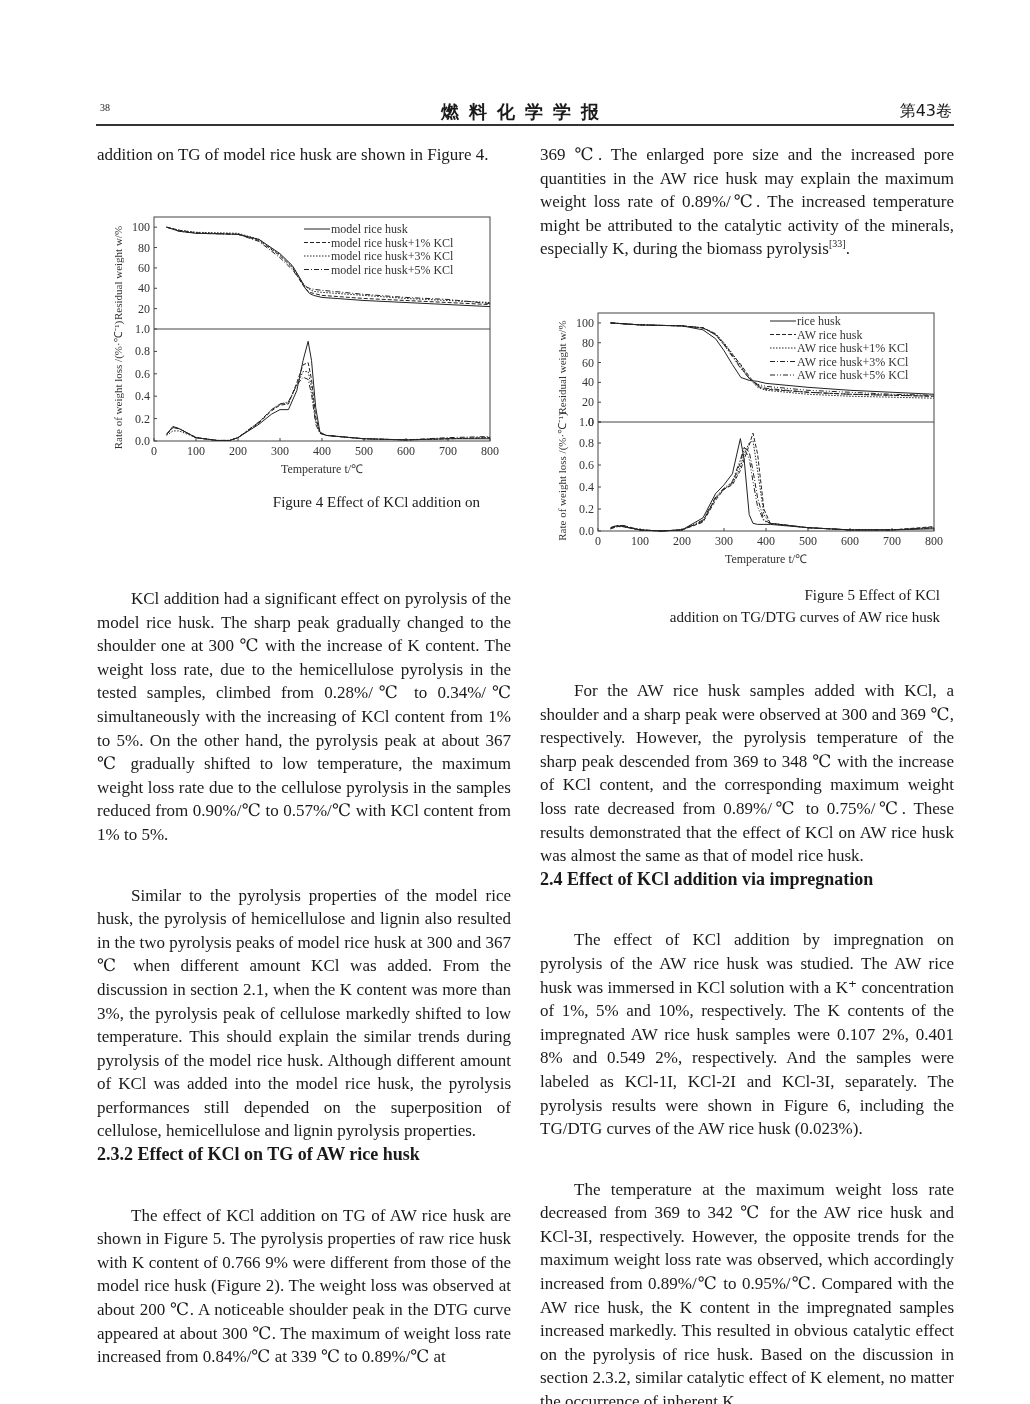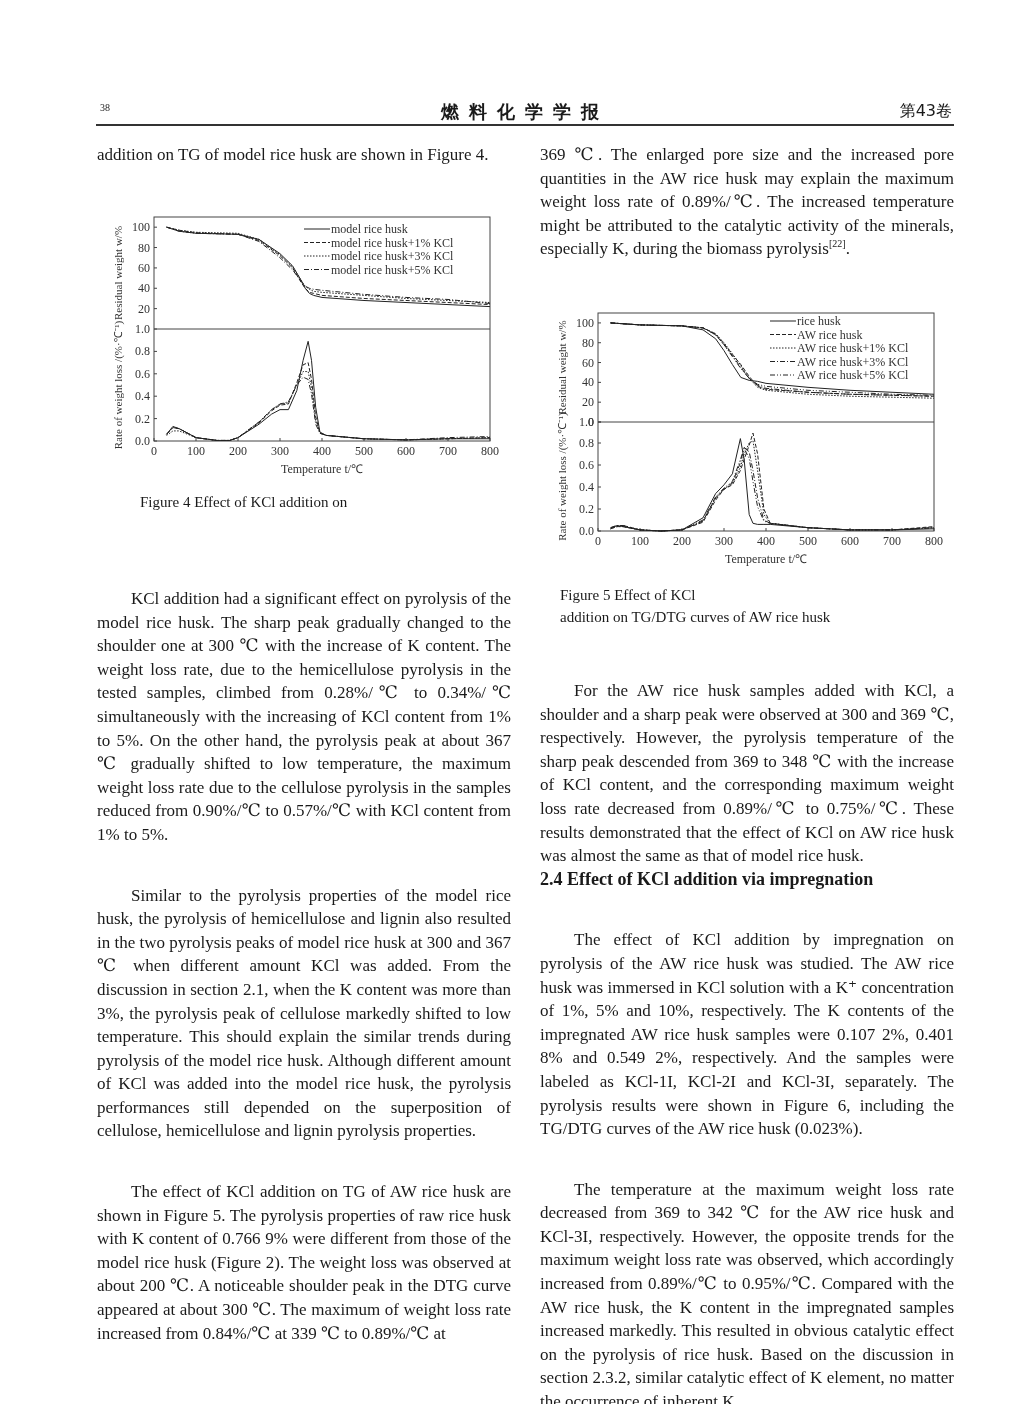--- a/index.html
+++ b/index.html
@@ -10,21 +10,21 @@
   .header .jn { position: absolute; left: 0; right: 0; top: 0; text-align: center; font-size: 18px; font-weight: bold; letter-spacing: 10px; font-family: "DejaVu Sans", sans-serif; }
   .header .vol { position: absolute; right: 2px; top: 1px; font-size: 16px; font-family: "DejaVu Sans", sans-serif; }
   .col { position: absolute; width: 414px; font-size: 17px; line-height: 23.6px; text-align: justify; }
   .col p { margin: 0; }
   .col p.ind { text-indent: 34px; margin-top: 37px; }
   .col h3 { margin: 0; font-size: 18px; font-weight: bold; line-height: 23.6px; }
   .left { left: 97px; }
   .right { left: 540px; }
   .fig { position: absolute; }
   .fig svg text { font-family: "Liberation Serif", serif; fill: #333; }
-  .caption { position: absolute; text-align: left; font-size: 15px; line-height: 22px; }
+  .caption { position: absolute; text-align: right; font-size: 15px; line-height: 22px; }
   sup { font-size: 10px; line-height: 0; }
 </style>
 </head>
 <body>
 
 <div class="header">
   <span class="pg">38</span>
   <span class="jn">燃料化学学报</span>
   <span class="vol">第43卷</span>
 </div>
@@ -98,25 +98,26 @@
       <text x="0" y="0" font-size="11" text-anchor="middle" transform="translate(14,180) rotate(-90)">Rate of weight loss /(%·℃⁻¹)</text>
     </svg>
 </div>
 <div class="caption" style="left:140px; top:491px; width:340px;">
   <div>Figure 4   Effect of KCl addition on</div>
 </div>
 
 <div class="col left" style="top:550px;">
   <p class="ind">KCl addition had a significant effect on pyrolysis of the model rice husk. The sharp peak gradually changed to the shoulder one at 300 ℃ with the increase of K content. The weight loss rate, due to the hemicellulose pyrolysis in the tested samples, climbed from 0.28%/℃ to 0.34%/℃ simultaneously with the increasing of KCl content from 1% to 5%. On the other hand, the pyrolysis peak at about 367 ℃ gradually shifted to low temperature, the maximum weight loss rate due to the cellulose pyrolysis in the samples reduced from 0.90%/℃ to 0.57%/℃ with KCl content from 1% to 5%.</p>
   <p class="ind">Similar to the pyrolysis properties of the model rice husk, the pyrolysis of hemicellulose and lignin also resulted in the two pyrolysis peaks of model rice husk at 300 and 367 ℃ when different amount KCl was added. From the discussion in section 2.1, when the K content was more than 3%, the pyrolysis peak of cellulose markedly shifted to low temperature. This should explain the similar trends during pyrolysis of the model rice husk. Although different amount of KCl was added into the model rice husk, the pyrolysis performances still depended on the superposition of cellulose, hemicellulose and lignin pyrolysis properties.</p>
+  <h3>2.3.2  Effect of KCl on TG of AW rice husk</h3>
   <p class="ind">The effect of KCl addition on TG of AW rice husk are shown in Figure 5. The pyrolysis properties of raw rice husk with K content of 0.766 9% were different from those of the model rice husk (Figure 2). The weight loss was observed at about 200 ℃. A noticeable shoulder peak in the DTG curve appeared at about 300 ℃. The maximum of weight loss rate increased from 0.84%/℃ at 339 ℃ to 0.89%/℃ at</p>
 </div>
 
 <div class="col right" style="top:143px;">
-  <p><span>369 ℃. The enlarged pore size and the increased pore quantities in the AW rice husk may explain the maximum weight loss rate of 0.89%/℃. The increased temperature might be attributed to the catalytic activity of the minerals, especially K, during the biomass pyrolysis</span><sup>[22]</sup>.</p>
+  <p><span>369 ℃. The enlarged pore size and the increased pore quantities in the AW rice husk may explain the maximum weight loss rate of 0.89%/℃. The increased temperature might be attributed to the catalytic activity of the minerals, especially K, during the biomass pyrolysis</span><sup>[33]</sup>.</p>
 </div>
 
 <div class="fig" style="left:552px; top:305px;">
   <svg id="fig5" width="400" height="270">
       <rect x="46" y="8" width="336" height="218" fill="none" stroke="#444" stroke-width="1"></rect>
       <line x1="46" x2="382" y1="117" y2="117" stroke="#444" stroke-width="1"></line>
       <line x1="46" x2="49" y1="117" y2="117" stroke="#444"></line>
       <text x="42" y="121" font-size="12" text-anchor="end">0</text>
       <line x1="46" x2="49" y1="97.18181818181819" y2="97.18181818181819" stroke="#444"></line>
       <text x="42" y="101.18181818181819" font-size="12" text-anchor="end">20</text>

